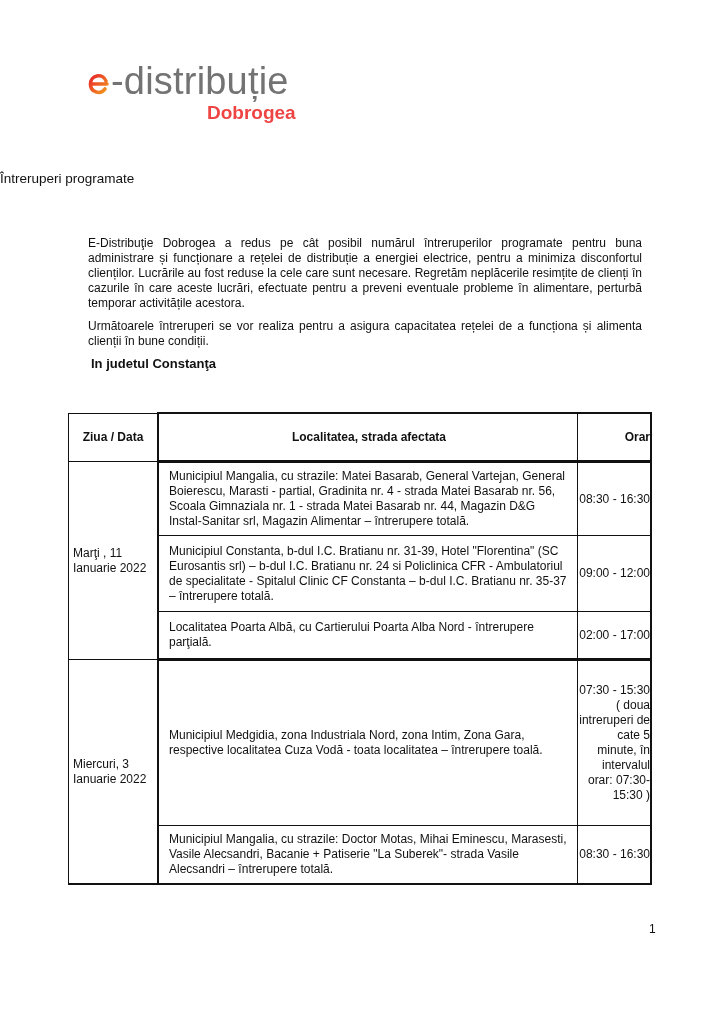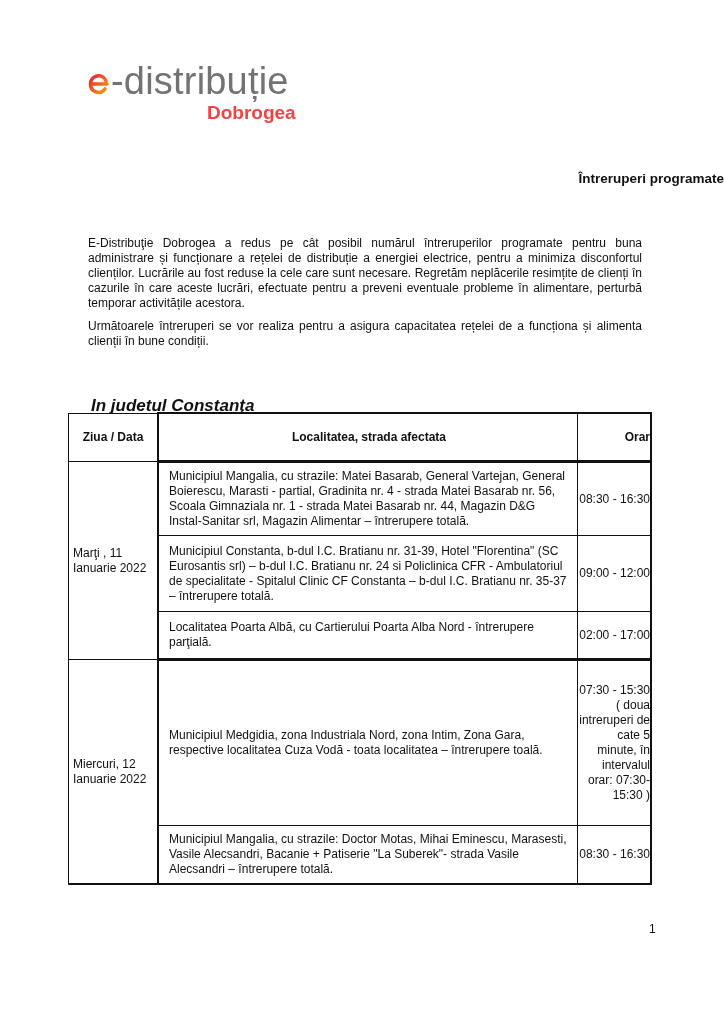--- a/index.html
+++ b/index.html
@@ -2,27 +2,27 @@
 <html><head>
 <meta charset="utf-8">
 <style>
   html, body { margin: 0; padding: 0; background: #ffffff; }
   body { width: 724px; height: 1024px; position: relative; overflow: hidden;
          font-family: "Liberation Sans", sans-serif; color: #111; }
   .logo { position: absolute; left: 86px; top: 62px; }
   .logo-main { font-size: 38px; line-height: 38px; color: #737373; letter-spacing: 0.2px; white-space: nowrap; }
   .logo-e { display: inline-block; width: 24px; height: 24px; position: relative; top: 2px; margin-right: 1px; }
   .logo-sub { font-size: 19px; color: #ef4444; position: absolute; left: 121px; top: 40px; white-space: nowrap; font-weight: bold; }
-  .title { position: absolute; left: 0; width: 724px; top: 171px; text-align: right;
-           font-weight: bold; font-size: 13.5px; }
+  .title { position: absolute; left: 0; width: 724px; top: 171px; text-align: left;
+           font-weight: normal; font-size: 13.5px; }
   .para { position: absolute; left: 88px; width: 554px; font-size: 12px; line-height: 15px;
           text-align: justify; }
   .p1 { top: 236px; }
   .p2 { top: 319px; }
-  .region { position: absolute; left: 91px; top: 396px; font-weight: bold; font-size: 17px; font-style: italic; }
+  .region { position: absolute; left: 91px; top: 356px; font-weight: bold; font-size: 13px; }
   table.sched { position: absolute; left: 68px; top: 412px; border-collapse: collapse;
                 font-size: 12px; line-height: 15px; border-radius: 30px; }
   table.sched td, table.sched th { border: 1px solid #111; vertical-align: middle; padding: 0; }
   th { font-weight: bold; height: 34px; }
   .c1 { width: 84px; text-align: left; padding-left: 4px !important; }
   .c2 { width: 400px; text-align: left; padding: 6px 8px 6px 10px !important; border-left: 2px solid #111 !important; }
   .c3 { width: 72px; text-align: right; border-right: 2px solid #111 !important; }
   th.c1 { text-align: center; padding-left: 0 !important; }
   th.c2 { text-align: center; border-top: 2px solid #111 !important; }
   th.c3 { border-top: 2px solid #111 !important; }
@@ -71,21 +71,21 @@
   </tr>
   <tr style="height:76px">
     <td class="c2">Municipiul Constanta, b-dul I.C. Bratianu nr. 31-39, Hotel "Florentina" (SC Eurosantis srl) – b-dul I.C. Bratianu nr. 24 si Policlinica CFR - Ambulatoriul de specialitate - Spitalul Clinic CF Constanta – b-dul I.C. Bratianu nr. 35-37 – întrerupere totală.</td>
     <td class="c3">09:00 - 12:00</td>
   </tr>
   <tr style="height:48px">
     <td class="c2">Localitatea Poarta Albă, cu Cartierului Poarta Alba Nord - întrerupere parţială.</td>
     <td class="c3">02:00 - 17:00</td>
   </tr>
   <tr class="day-start" style="height:166px">
-    <td class="c1 date-cell" rowspan="2" style="border-bottom:2px solid #111">Miercuri, 12 Ianuarie 2022</td>
+    <td class="c1 date-cell" rowspan="2" style="border-bottom:2px solid #111">Miercuri, 3 Ianuarie 2022</td>
     <td class="c2">Municipiul Medgidia, zona Industriala Nord, zona Intim, Zona Gara, respective localitatea Cuza Vodă - toata localitatea – întrerupere toală.</td>
     <td class="c3">07:30 - 15:30 ( doua intreruperi de cate 5 minute, în intervalul orar: 07:30- 15:30 )</td>
   </tr>
   <tr class="last-row" style="height:56px">
     <td class="c2">Municipiul Mangalia, cu strazile: Doctor Motas, Mihai Eminescu, Marasesti, Vasile Alecsandri, Bacanie + Patiserie "La Suberek"- strada Vasile Alecsandri – întrerupere totală.</td>
     <td class="c3">08:30 - 16:30</td>
   </tr>
 </tbody>
   </table>
 

